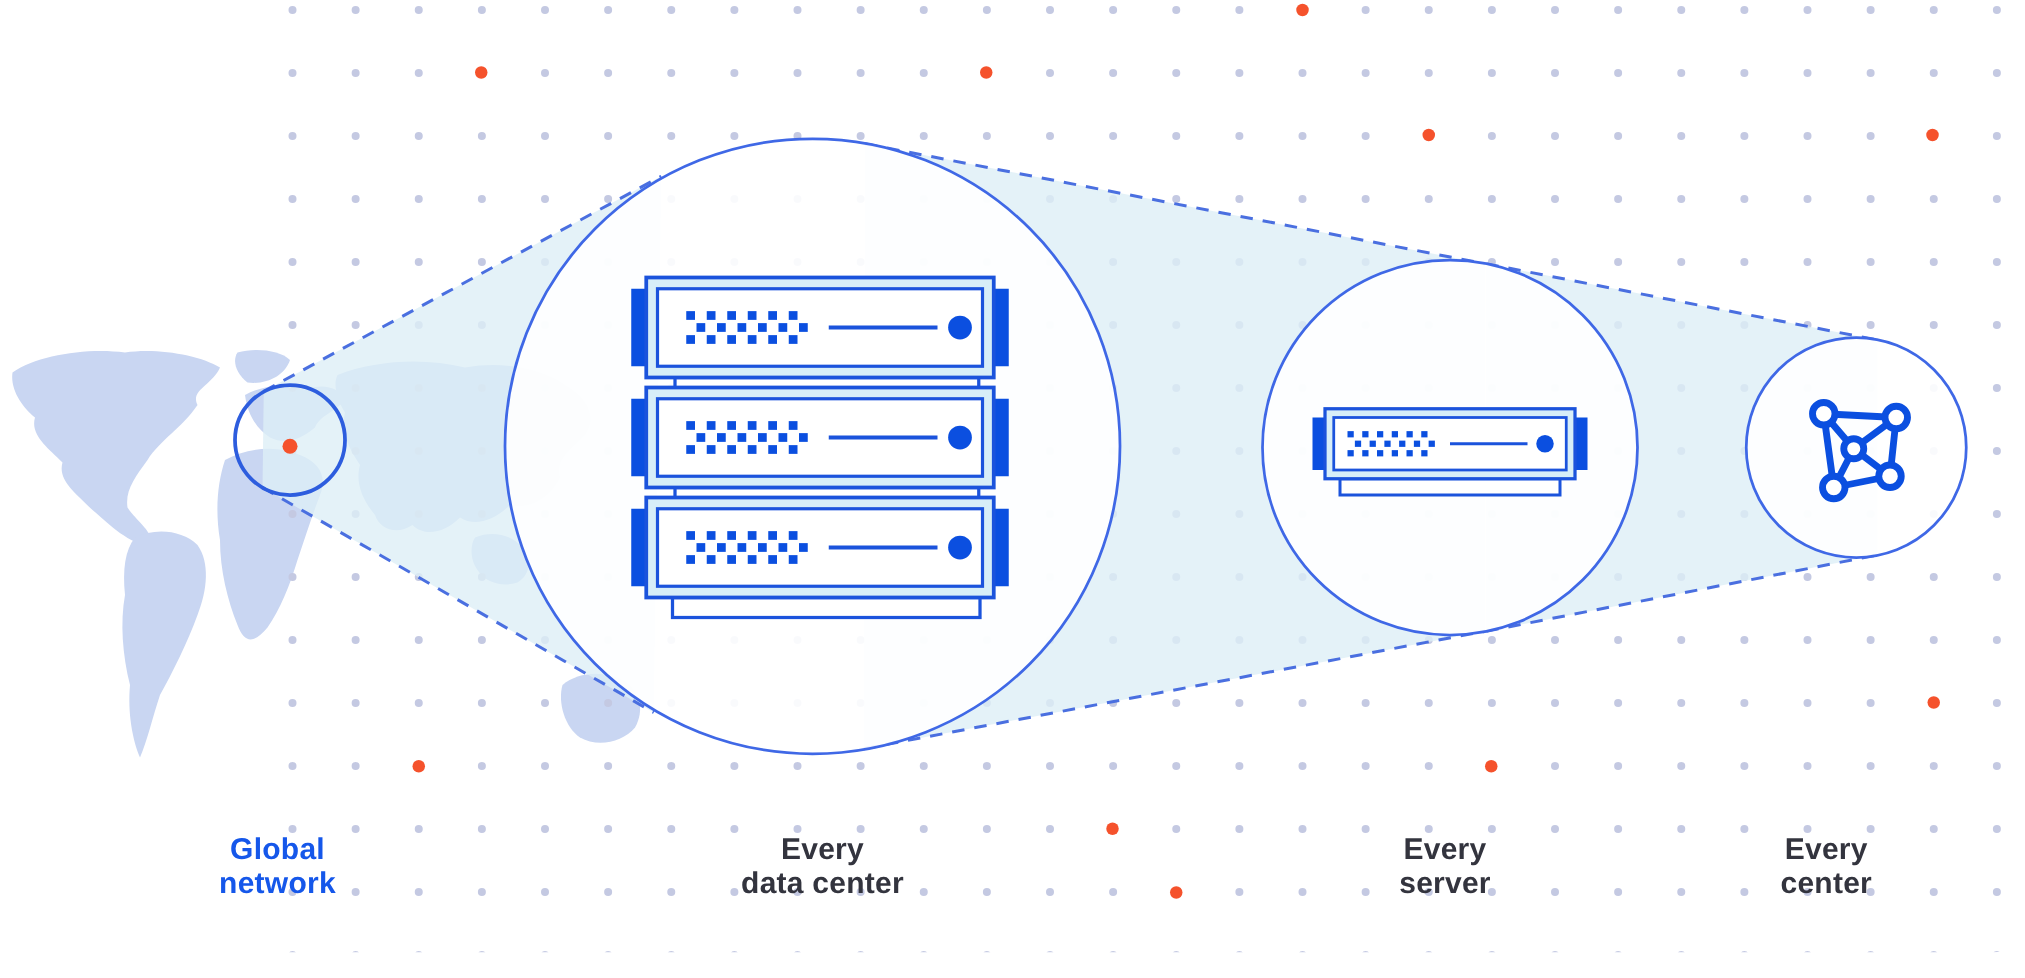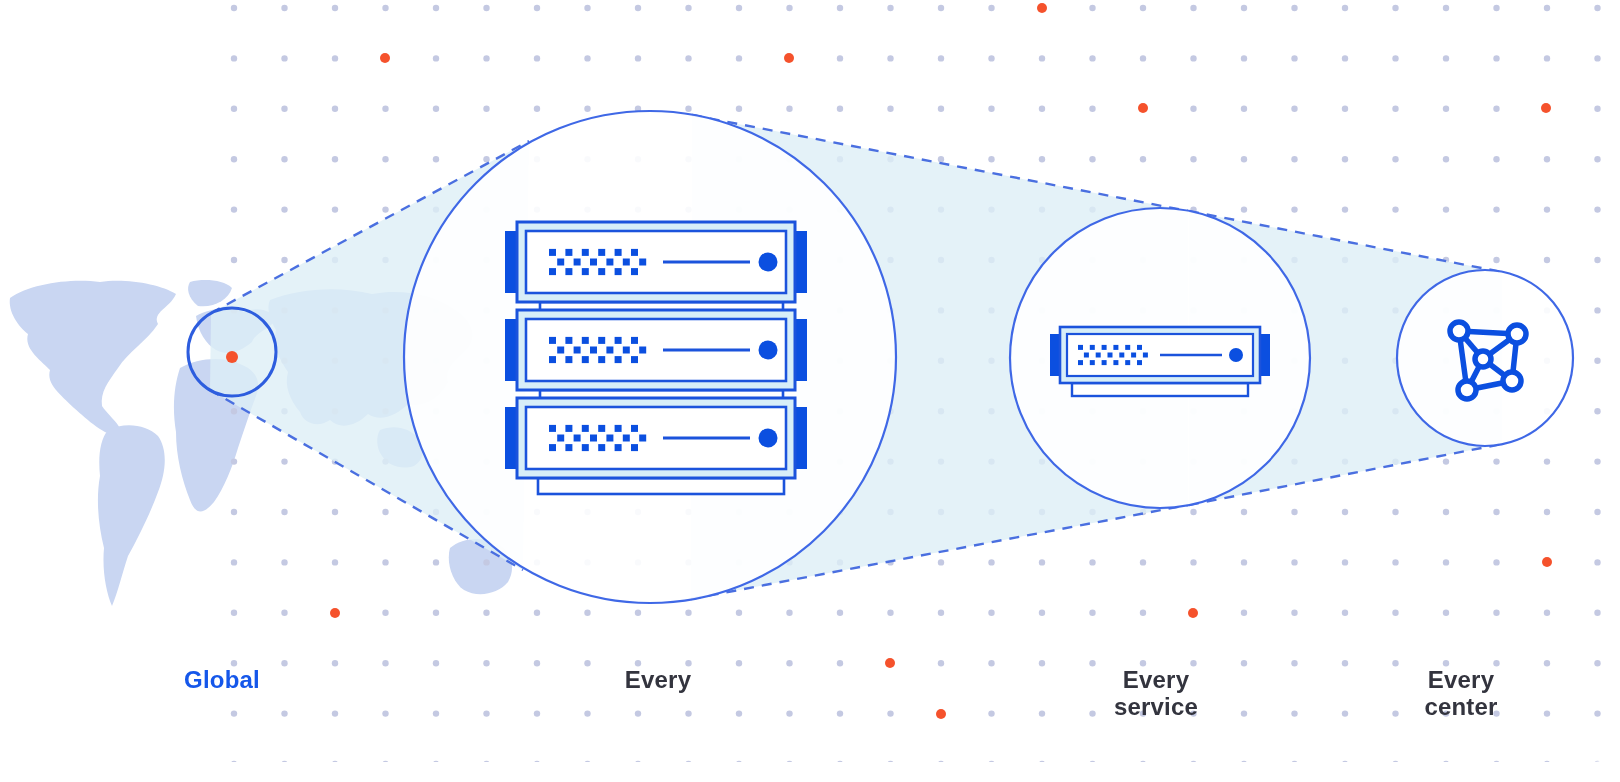--- a/index.html
+++ b/index.html
@@ -654,25 +654,27 @@
         <circle cx="1459" cy="331" r="9" class="mesh-node"></circle>
         <circle cx="1517" cy="334" r="9" class="mesh-node"></circle>
         <circle cx="1512" cy="381" r="9" class="mesh-node"></circle>
         <circle cx="1467" cy="390" r="9" class="mesh-node"></circle>
         <circle cx="1483" cy="359" r="8" class="mesh-node"></circle>
       </g>
   </svg>
 
   <div class="caption brand-blue" style="left:222px;top:667px">
     <span>Global</span>
+    <span>network</span>
   </div>
   <div class="caption" style="left:658px;top:667px">
     <span>Every</span>
+    <span>data center</span>
   </div>
   <div class="caption" style="left:1156px;top:667px">
     <span>Every</span>
-    <span>service</span>
+    <span>server</span>
   </div>
   <div class="caption" style="left:1461px;top:667px">
     <span>Every</span>
     <span>center</span>
   </div>
 </div>
 
 </body></html>

